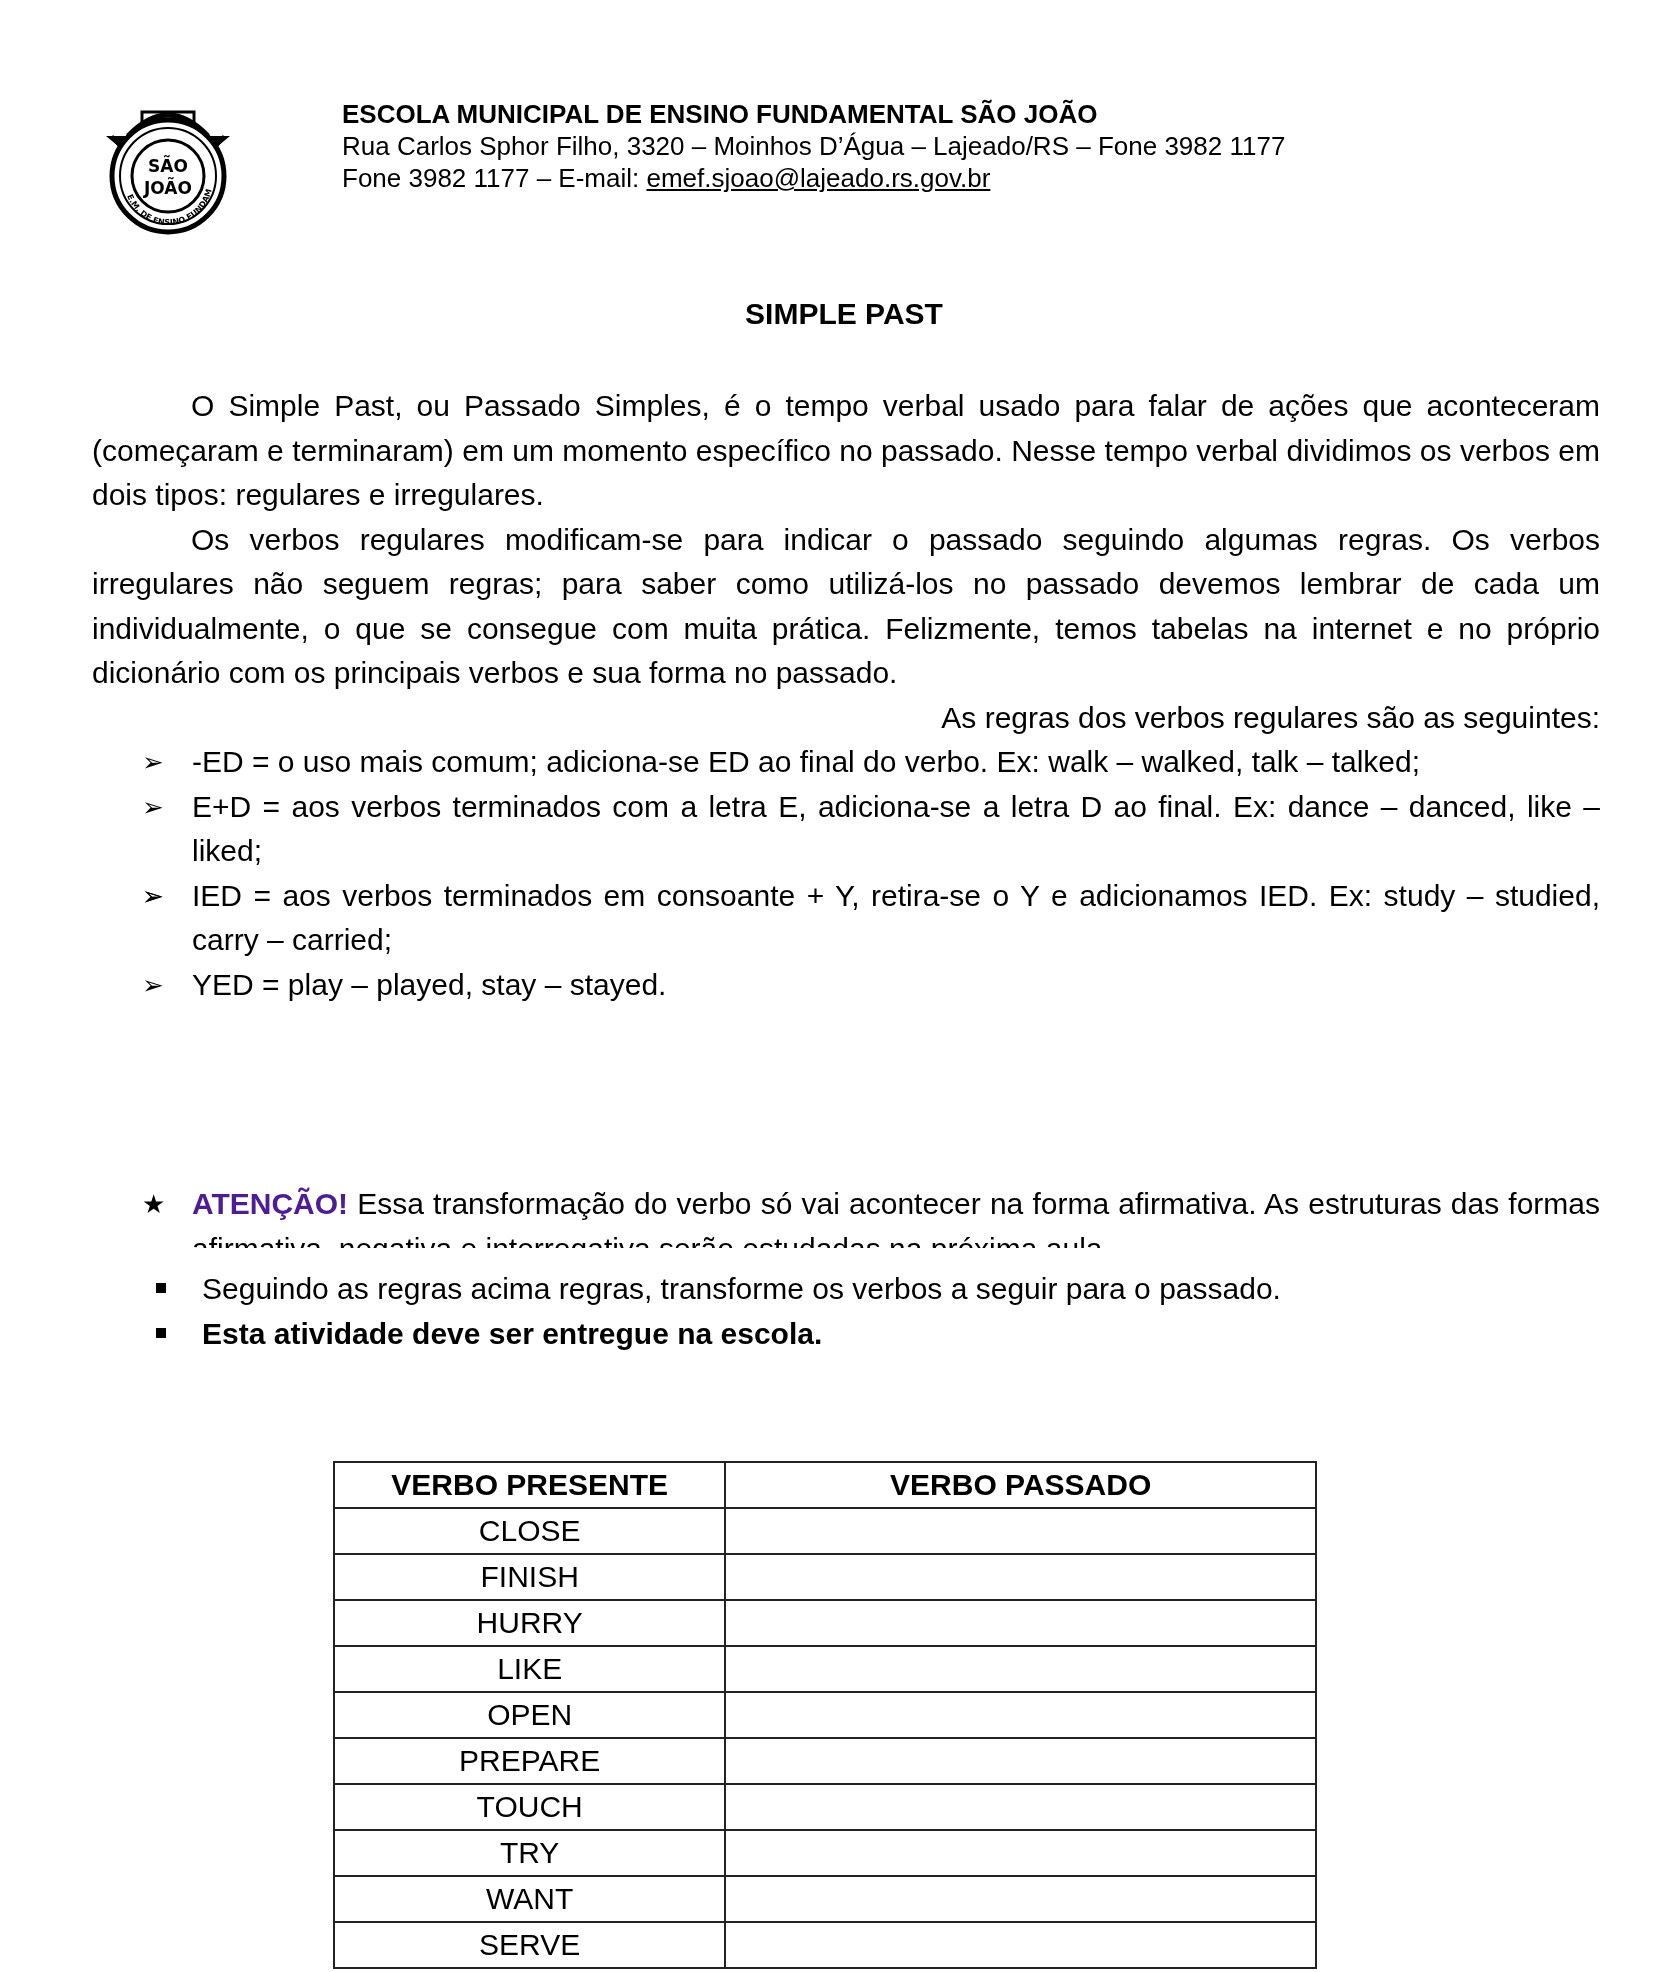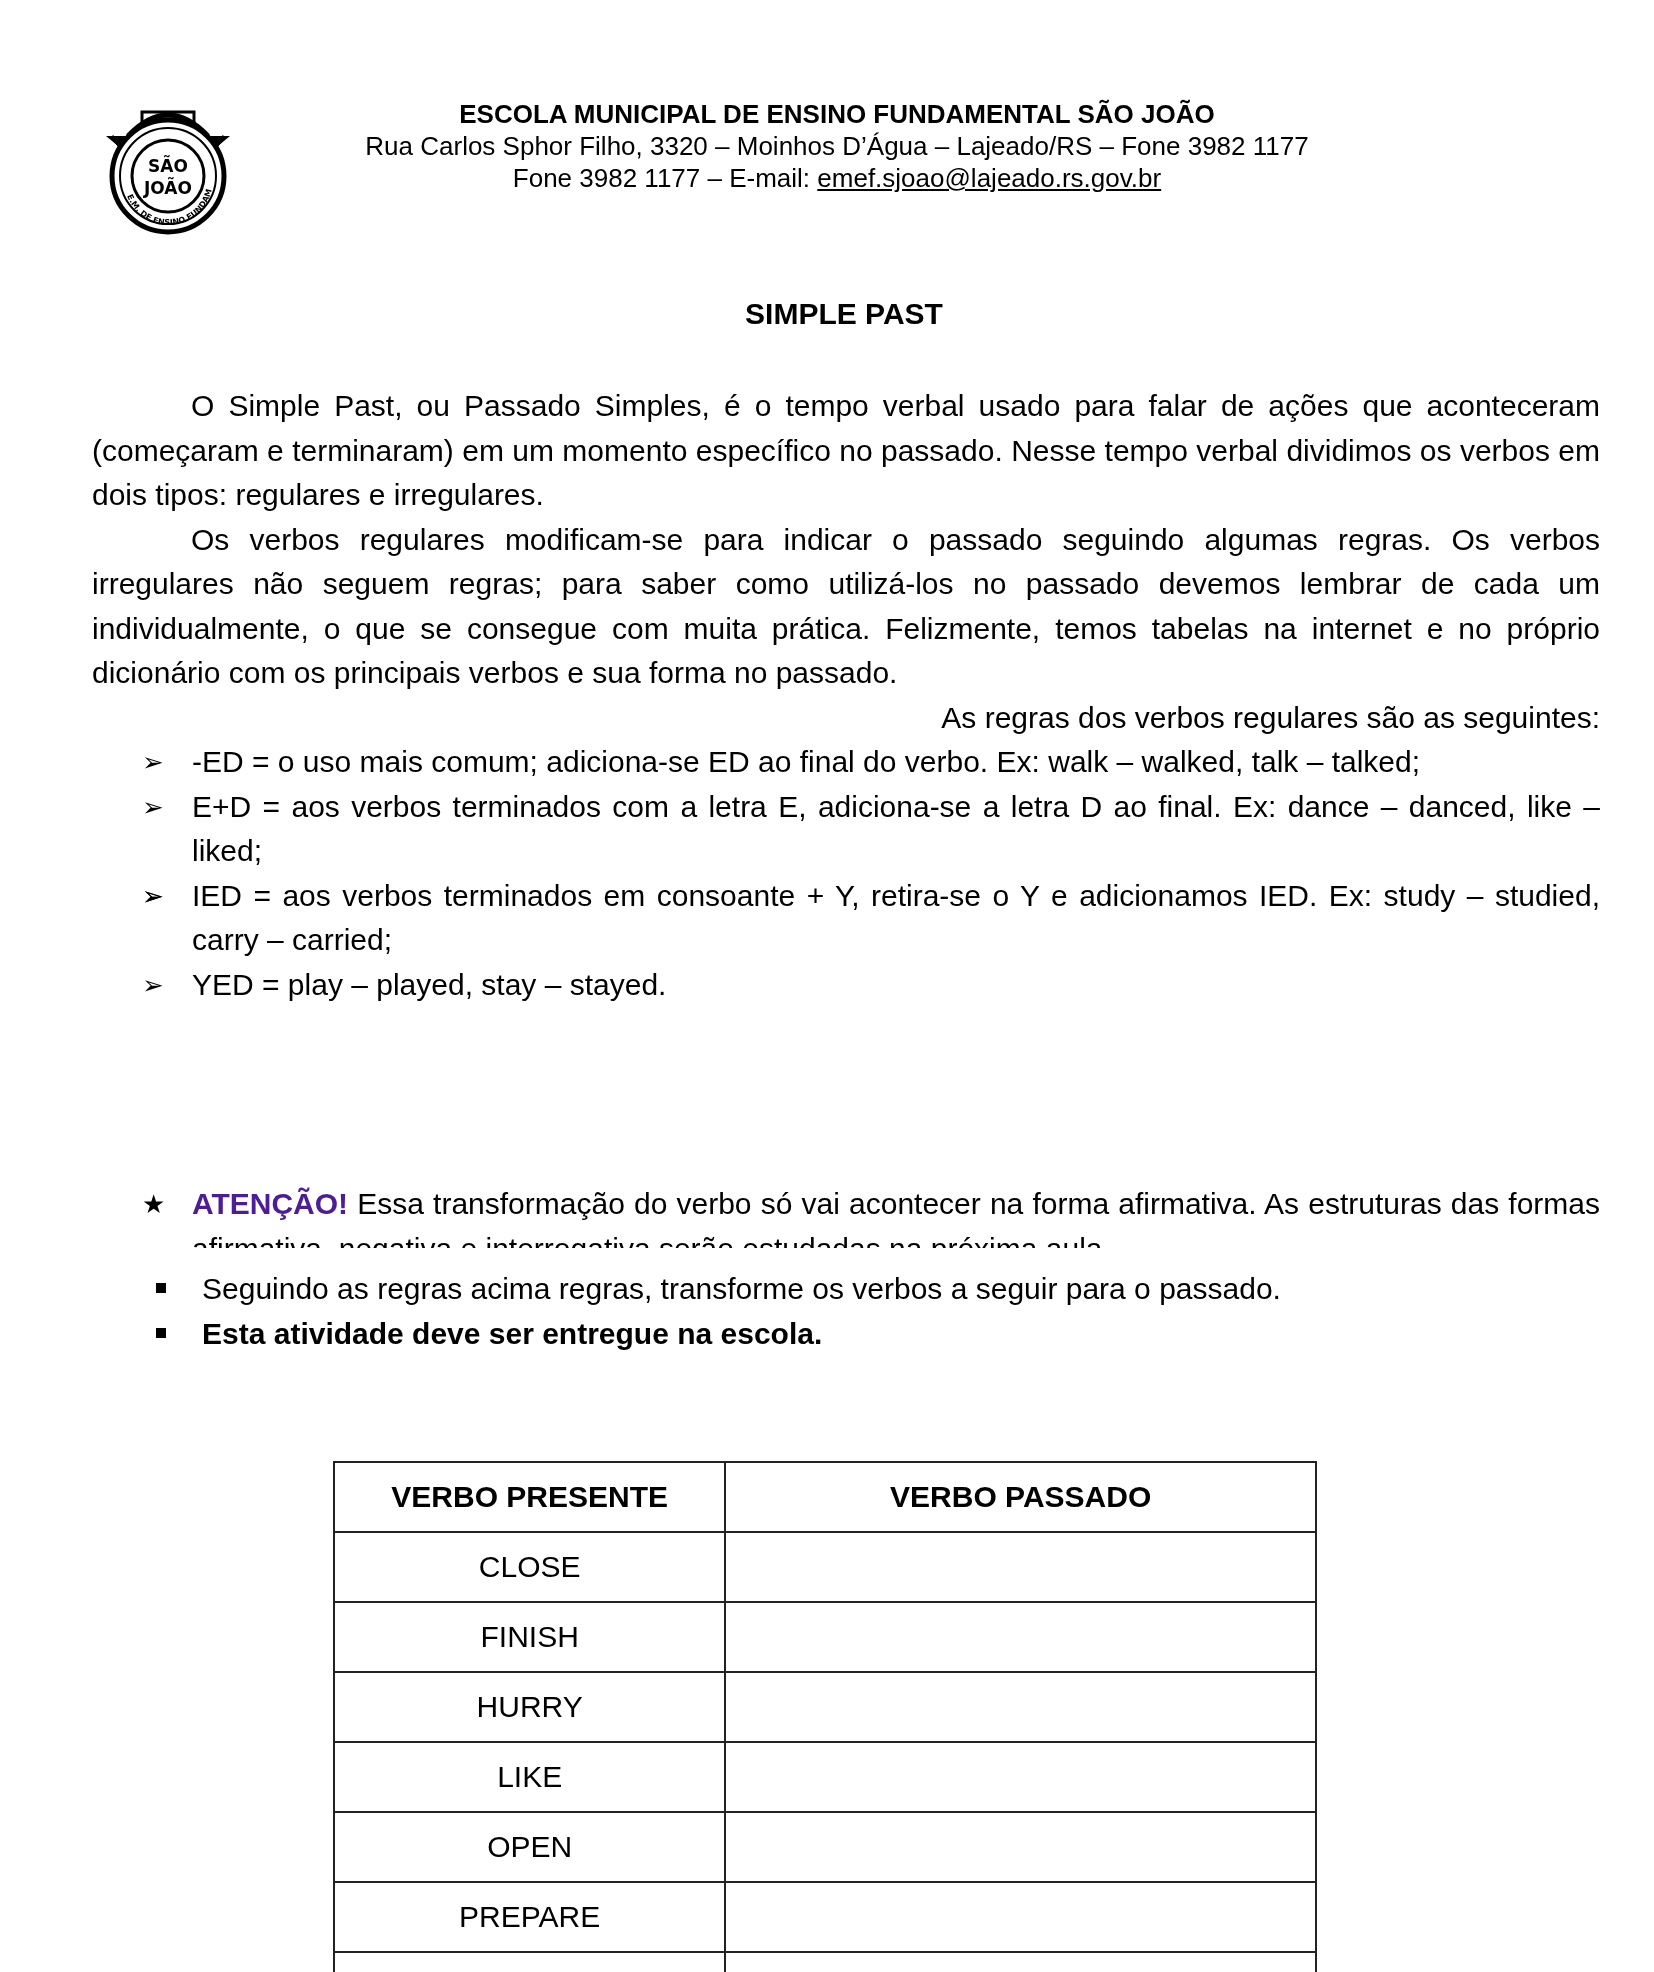--- a/index.html
+++ b/index.html
@@ -18,23 +18,22 @@
     .page { position: absolute; left: 0; top: 0; width: 1654px; height: 1972px; }
 
     
     .logo {
       position: absolute;
       left: 98px; top: 96px;
       width: 140px; height: 140px;
     }
     .header {
       position: absolute;
-      left: 312px; top: 98px;
+      left: 342px; top: 98px;
       width: 1050px;
-      text-align: center;
       font-size: 26px;
       line-height: 32px;
     }
     .header .school { font-weight: bold; font-size: 26px; }
     .header a.email { color: #000000; text-decoration: underline; }
 
     
     .title {
       position: absolute;
       left: 0; top: 296px;
@@ -122,21 +121,21 @@
     table.verbs {
       position: absolute;
       left: 333px; top: 1461px;
       width: 984px;
       border-collapse: collapse;
       font-size: 30px;
     }
     table.verbs th, table.verbs td {
       border: 2px solid #222;
       height: 36px;
-      padding: 16px;
+      padding: 4px;
       text-align: center;
       line-height: 36px;
     }
     table.verbs th { font-weight: bold; }
     table.verbs col.c1 { width: 392px; }
     table.verbs col.c2 { width: 592px; }
   </style>
 </head>
 <body>
 

